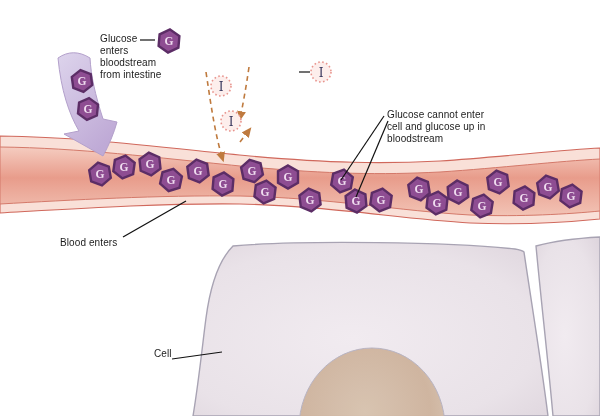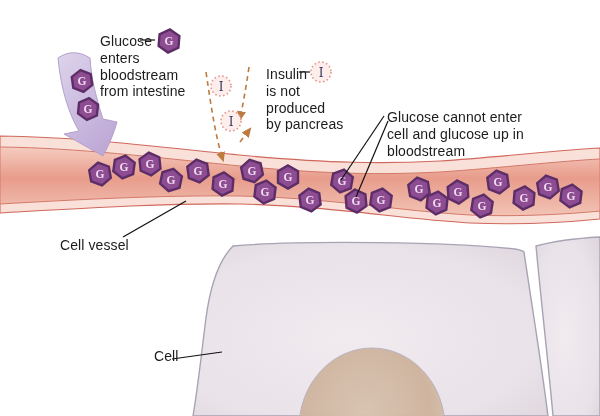--- a/index.html
+++ b/index.html
@@ -1,19 +1,19 @@
 <!DOCTYPE html>
 <html><head>
 <meta charset="utf-8">
 <style>
   html,body{margin:0;padding:0;background:#fff;}
   #stage{position:relative;width:600px;height:416px;background:#ffffff;overflow:hidden;
          font-family:"Liberation Sans",sans-serif;}
   #art{position:absolute;left:0;top:0;}
-  .lbl{position:absolute;color:#1c1c1c;font-size:14px;line-height:1.2;
+  .lbl{position:absolute;color:#1c1c1c;font-size:10px;line-height:1.2;
        white-space:pre-line;letter-spacing:.1px;}
 </style>
 </head>
 <body>
 
 <div id="stage">
   <svg id="art" width="600" height="416" viewBox="0 0 600 416">
     <defs>
       <linearGradient id="bloodGrad" x1="0" y1="0" x2="0" y2="1">
         <stop offset="0%" stop-color="#f5ccc0"></stop>
@@ -183,22 +183,18 @@
       <line x1="388" y1="121" x2="356" y2="197"></line>
       <line x1="123" y1="237" x2="186" y2="201"></line>
       <line x1="172" y1="359" x2="222" y2="352"></line>
     </g>
   </svg>
 
   <div class="lbl" style="left:100px;top:33px;">Glucose
 enters
 bloodstream
 from intestine</div>
-  <div class="lbl" style="left:266px;top:66px;">Insulin
-is not
-produced
-by pancreas</div>
   <div class="lbl" style="left:387px;top:109px;">Glucose cannot enter
 cell and glucose up in
 bloodstream</div>
-  <div class="lbl" style="left:60px;top:237px;">Cell vessel</div>
+  <div class="lbl" style="left:60px;top:237px;">Blood enters</div>
   <div class="lbl" style="left:145px;top:348px;margin-left:9px;">Cell</div>
 </div>
 
 </body></html>

